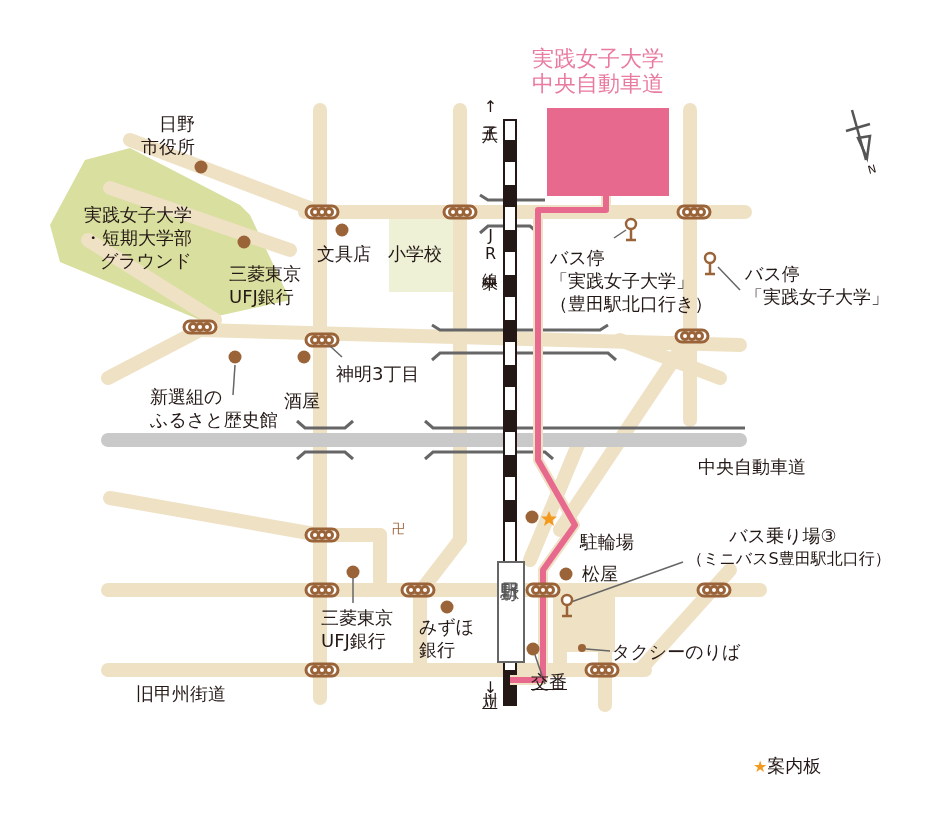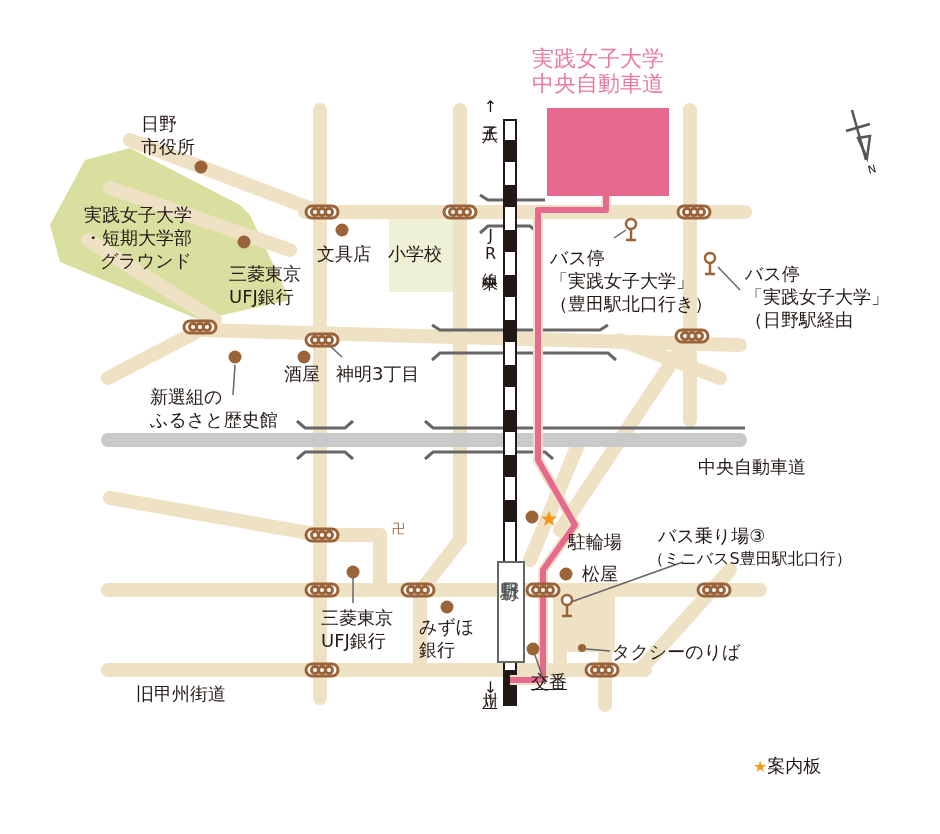--- a/index.html
+++ b/index.html
@@ -220,58 +220,57 @@
   <span>中央自動車道</span>
 </div>
 
 <div class="lbl" style="left:868px;top:158px;font-size:11px;transform:rotate(-15deg);">N</div>
 
 <div class="lbl vert" style="left:481px;top:97px;">↑八王子</div>
 <div class="lbl vert" style="left:481px;top:226px;">JR中央線</div>
 <div class="lbl vert" style="left:481px;top:680px;">立川↓</div>
 <div class="lbl vert" style="left:500px;top:568px;font-size:19px;line-height:22px;letter-spacing:0;color:#555;">日野駅</div>
 
-<div class="lbl multiline" style="left:141px;top:112px;text-align:left;">
+<div class="lbl multiline" style="left:141px;top:112px;text-align:right;">
   <span>日野</span>
   <span>市役所</span>
 </div>
 <div class="lbl multiline" style="left:84px;top:203px;text-align:right;">
   <span>実践女子大学</span>
   <span>・短期大学部</span>
   <span>グラウンド</span>
 </div>
 <div class="lbl multiline" style="left:229px;top:262px;">
   <span>三菱東京</span>
   <span>UFJ銀行</span>
 </div>
 <div class="lbl" style="left:317px;top:242px;">文具店</div>
 <div class="lbl" style="left:388px;top:242px;">小学校</div>
 <div class="lbl" style="left:336px;top:362px;">神明3丁目</div>
-<div class="lbl" style="left:284px;top:362px;">酒屋</div>
+<div class="lbl" style="left:284px;top:389px;">酒屋</div>
 <div class="lbl multiline" style="left:150px;top:385px;">
   <span>新選組の</span>
   <span>ふるさと歴史館</span>
 </div>
 
 <div class="lbl multiline" style="left:550px;top:246px;">
   <span>バス停</span>
   <span>「実践女子大学」</span>
   <span>（豊田駅北口行き）</span>
 </div>
 <div class="lbl multiline" style="left:745px;top:262px;">
   <span>バス停</span>
   <span>「実践女子大学」</span>
-  <span>（日野駅経由</span>
 </div>
 
 <div class="lbl" style="left:698px;top:455px;">中央自動車道</div>
 <div class="lbl" style="left:392px;top:517px;font-size:13px;color:#9a6338;">卍</div>
-<div class="lbl" style="left:540px;top:530px;padding-left:28px;">駐輪場</div>
+<div class="lbl" style="left:552px;top:530px;padding-left:28px;">駐輪場</div>
 <div class="lbl" style="left:582px;top:562px;">松屋</div>
-<div class="lbl multiline" style="left:658px;top:524px;text-align:left;">
+<div class="lbl multiline" style="left:697px;top:524px;text-align:center;">
   <span style="padding-right:22px;">バス乗り場③</span>
   <span class="small" style="font-size:16px;margin-left:-10px;">（ミニバスS豊田駅北口行）</span>
 </div>
 
 <div class="lbl multiline" style="left:321px;top:606px;">
   <span>三菱東京</span>
   <span>UFJ銀行</span>
 </div>
 <div class="lbl multiline" style="left:419px;top:615px;">
   <span>みずほ</span>

